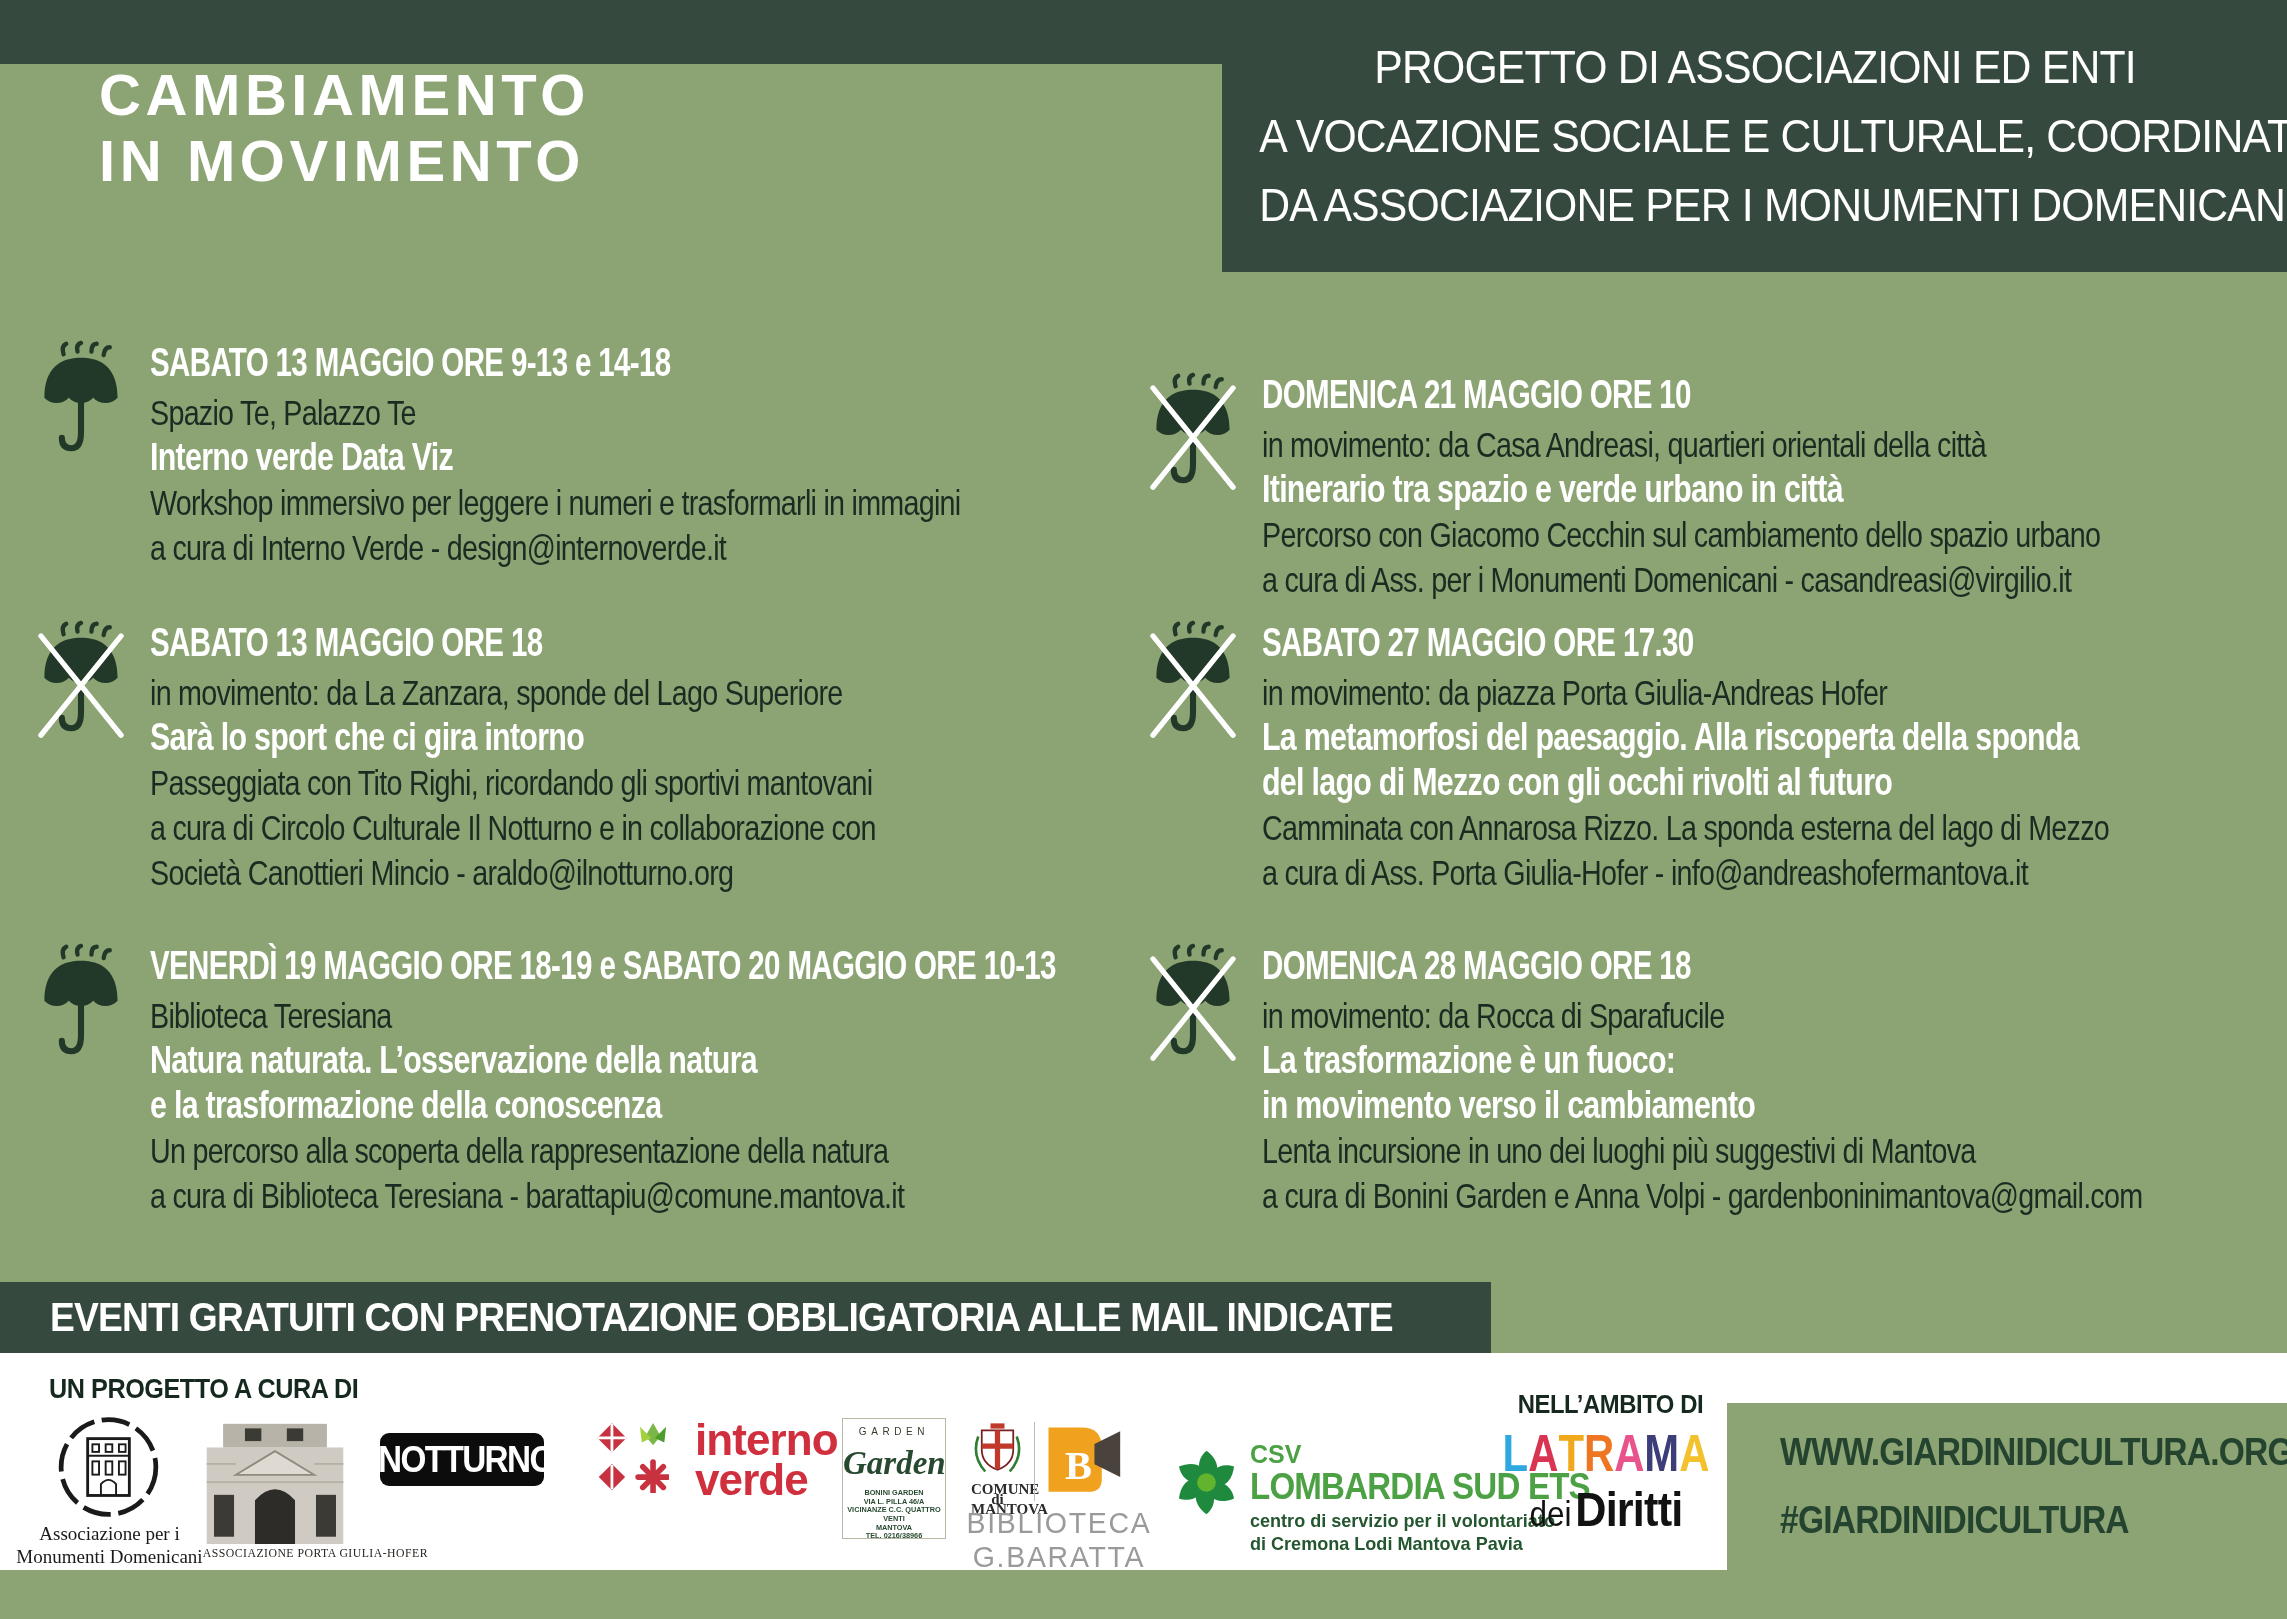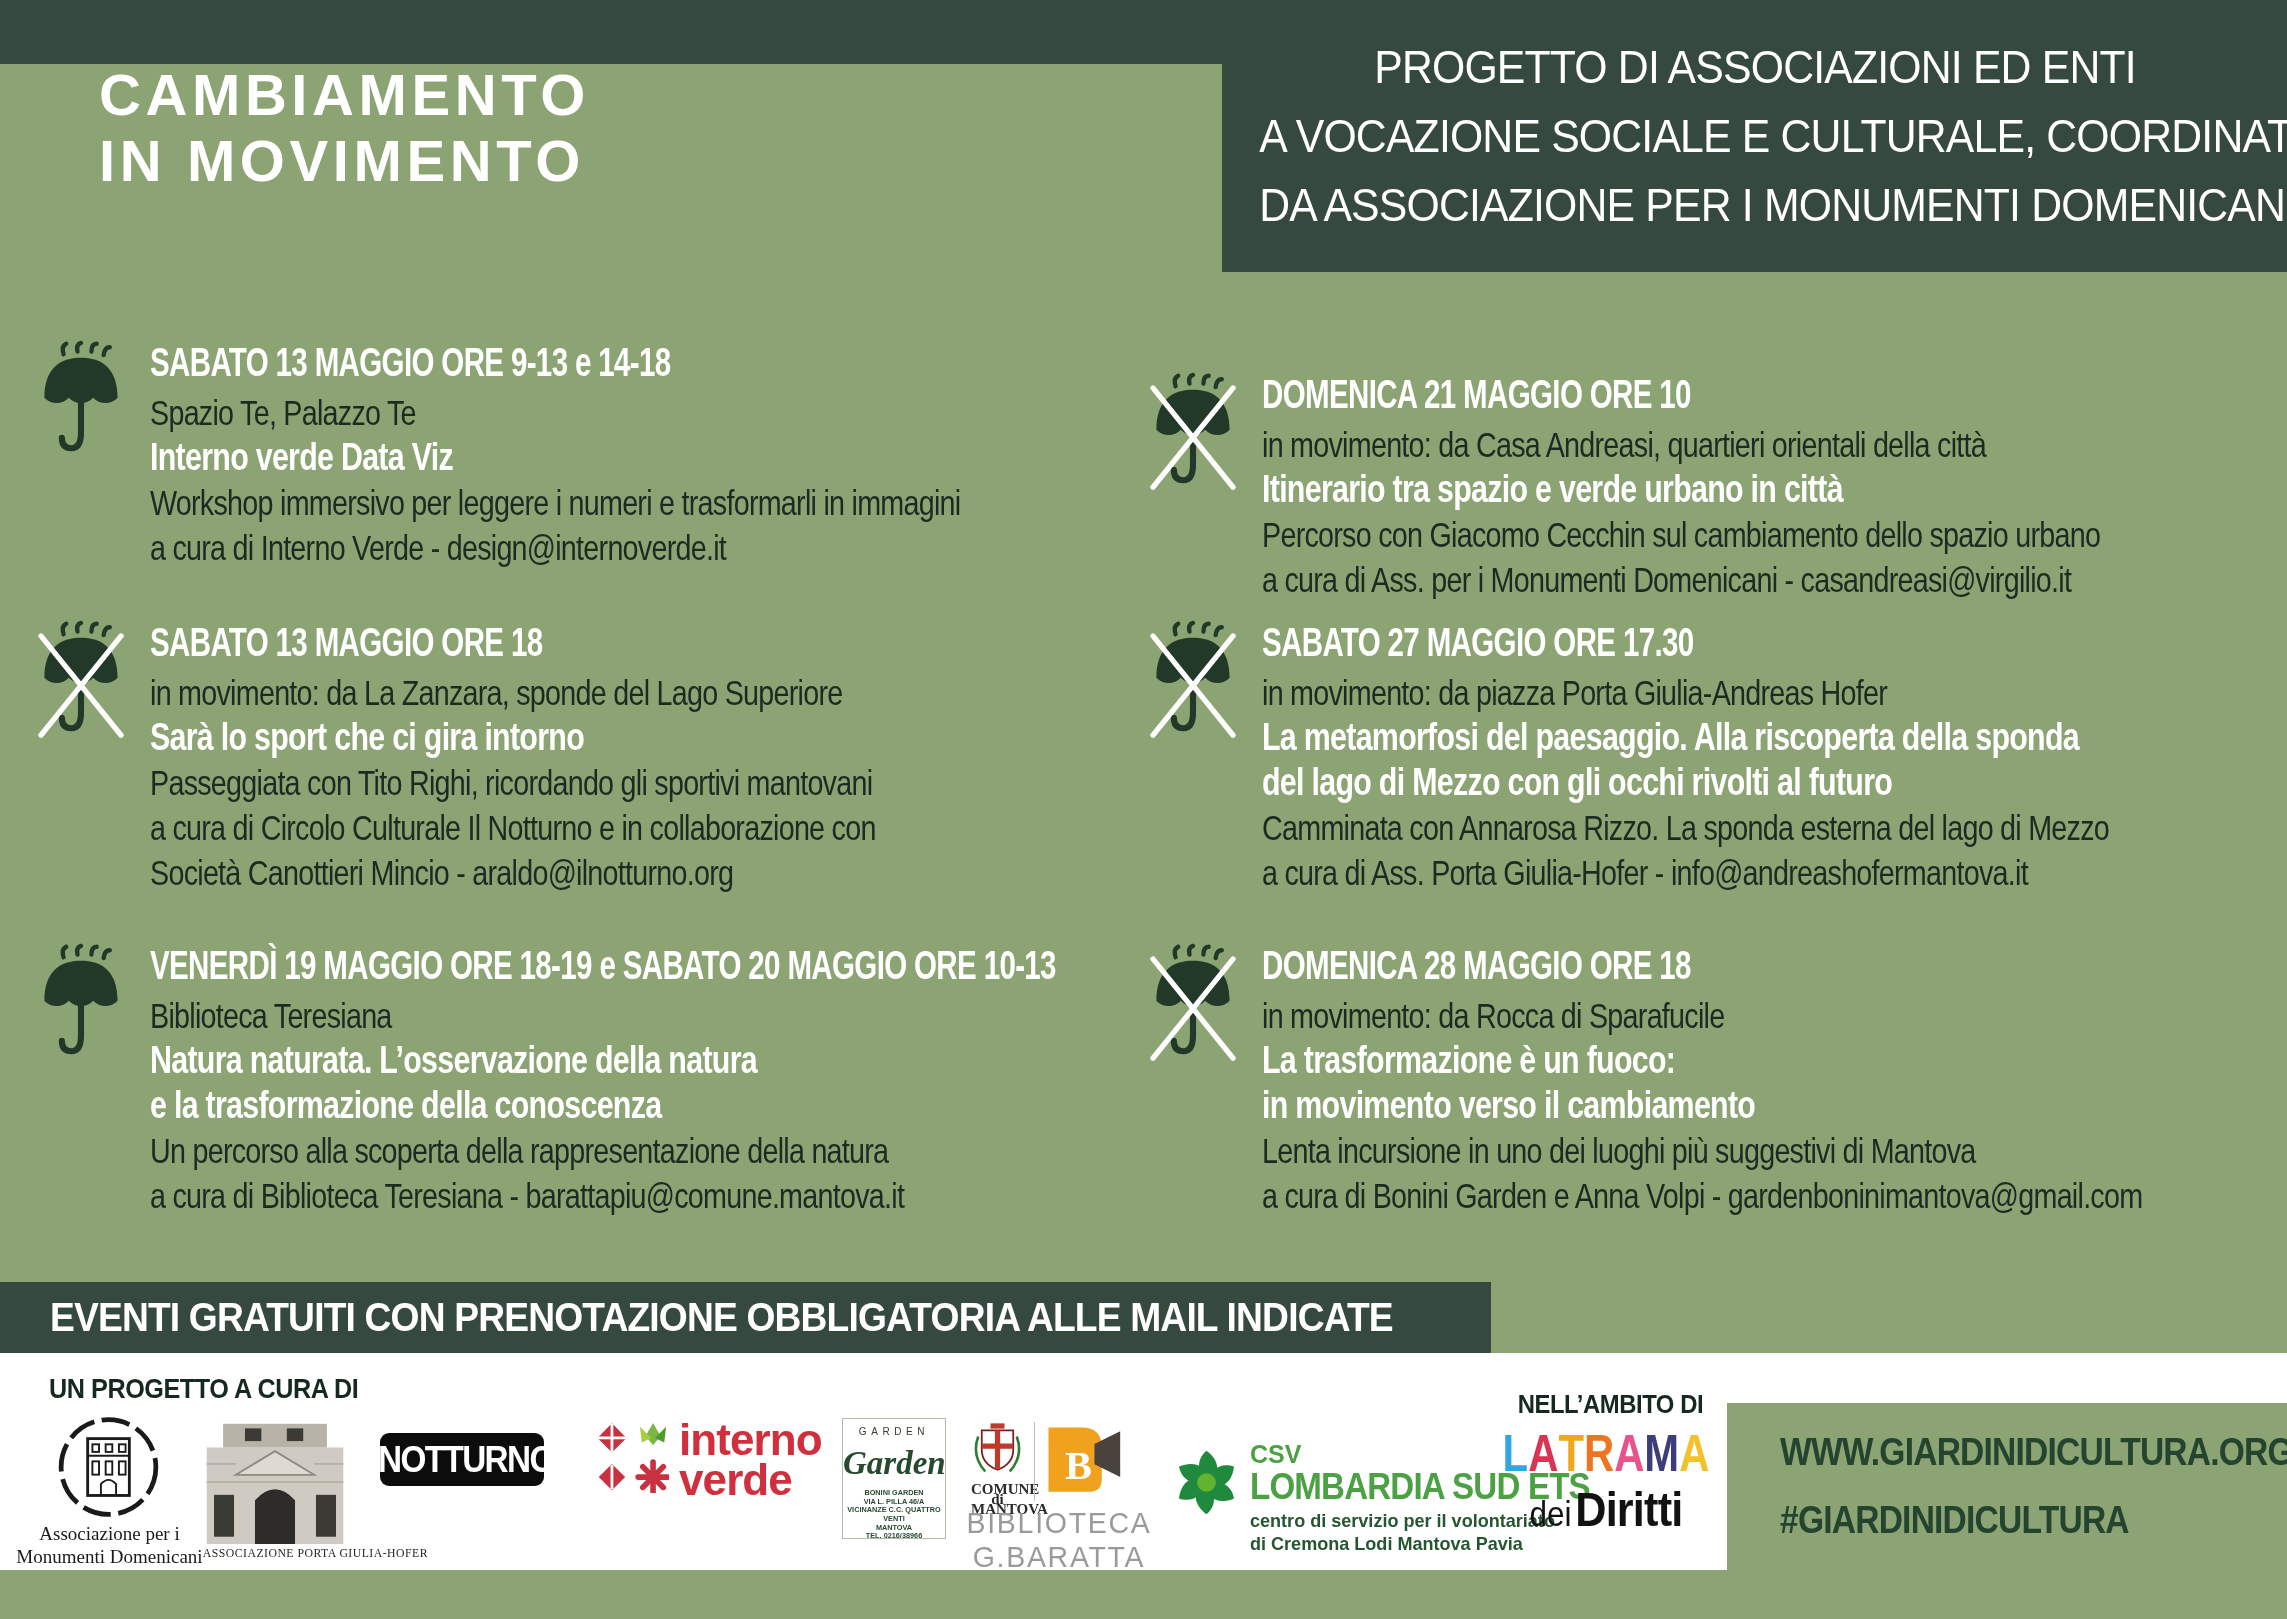--- a/index.html
+++ b/index.html
@@ -53,21 +53,21 @@
                  font-family:"Liberation Serif",serif;font-size:12.8px;letter-spacing:0.5px;color:#2b2520;
                  white-space:nowrap;transform:scaleX(0.92);transform-origin:center;}
   
   .logo-notturno{position:absolute;left:380px;top:1433px;width:164px;height:53px;background:#0c0c0c;
                  border-radius:9.1px;display:flex;align-items:center;justify-content:center;white-space:nowrap;}
   .nott-il{color:#fff;font-size:37px;letter-spacing:-1.8px;}
   .nott-rest{color:#fff;font-size:37px;font-weight:bold;letter-spacing:-1.8px;transform:scaleX(0.9);
              transform-origin:left center;display:inline-block;}
   
   .logo-iv{position:absolute;left:596px;top:1422px;display:flex;}
-  .iv-text{margin-left:10px;color:#D02F3D;font-weight:bold;font-size:44px;line-height:40px;
+  .iv-text{margin-left:26px;color:#D02F3D;font-weight:bold;font-size:44px;line-height:40px;
            letter-spacing:-0.9px;margin-top:-1.8px;}
   
   .logo-bonini{position:absolute;left:842px;top:1418px;width:104px;height:121px;background:#fff;
                border:0.9px solid #b9b9a8;box-sizing:border-box;text-align:center;overflow:hidden;}
   .bonini-garden{margin-top:7.3px;font-size:10px;letter-spacing:4.6px;color:#3a3a2c;}
   .bonini-name{font-family:"Liberation Serif",serif;font-style:italic;font-weight:bold;
                font-size:33px;color:#27492F;margin-top:7.3px;}
   .bonini-addr{margin-top:7.3px;font-size:7.3px;font-weight:bold;line-height:8.7px;color:#27492F;}
   
   .logo-comune{position:absolute;left:971px;top:1422px;width:53px;text-align:center;}

